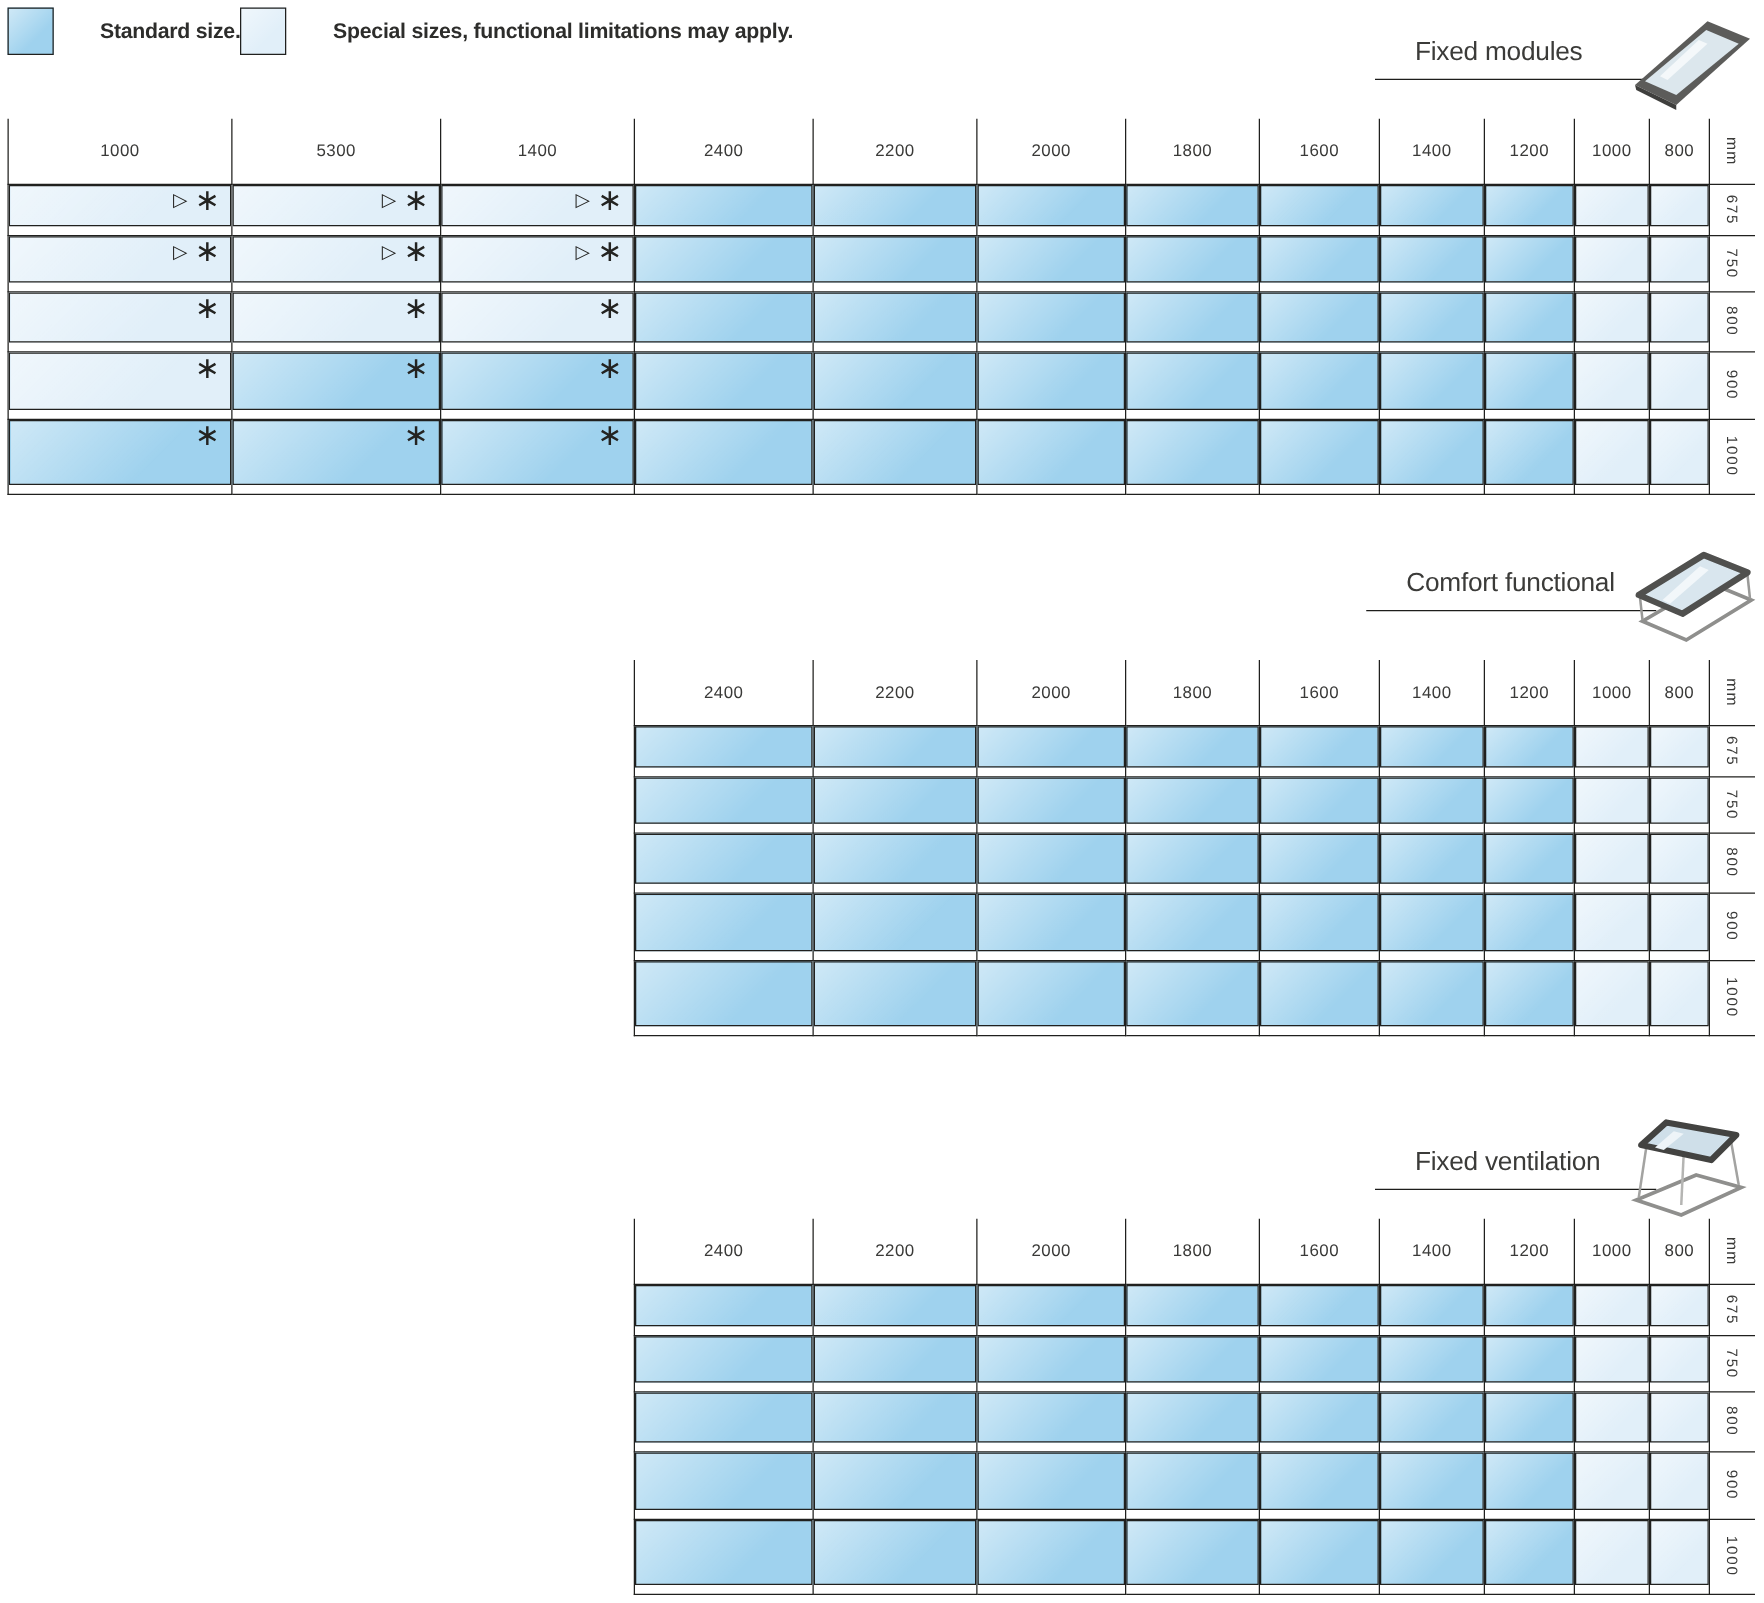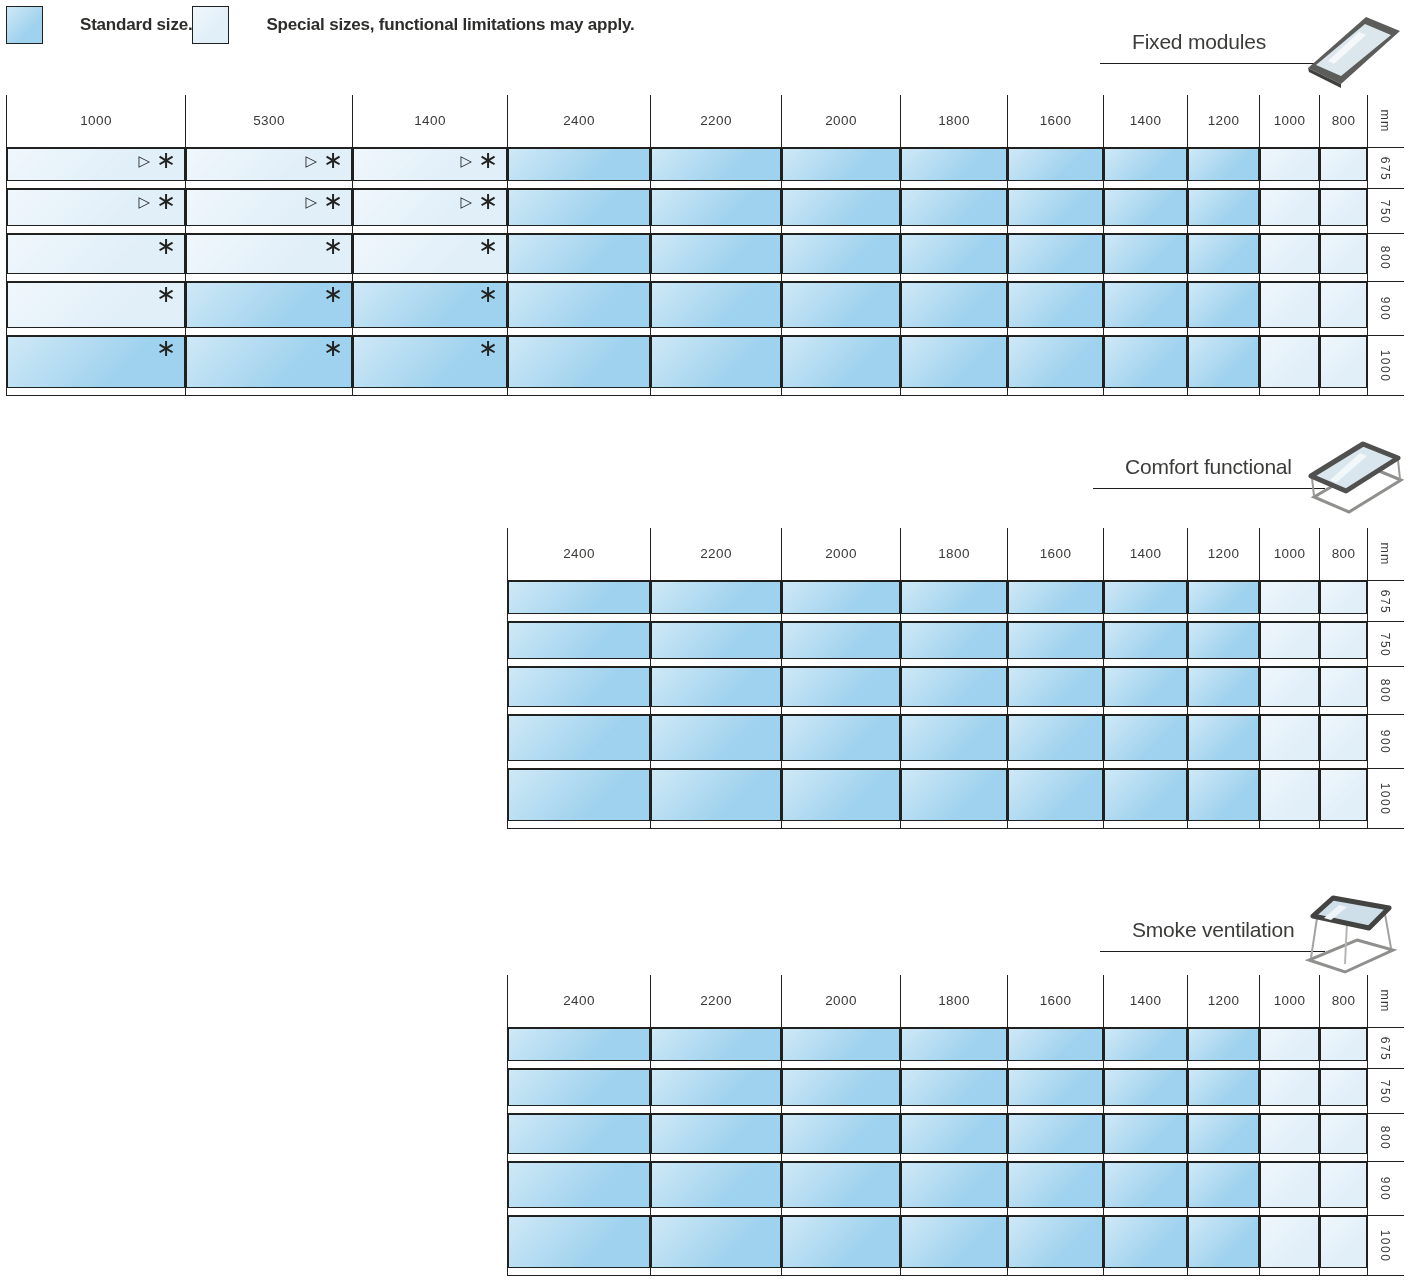--- a/index.html
+++ b/index.html
@@ -517,21 +517,21 @@
             </td>
             <td class="cell">
               <div class="box special" style="height: 52px;"></div>
             </td>
             <td class="label-cell"><span class="vert">1000</span></td>
           </tr>
         </tbody>
       </table>
     </div>
 
-  <div class="module-title" style="left:1100px;top:918px;width:225px;">Smoke ventilation</div>
+  <div class="module-title" style="left:1100px;top:918px;width:225px;">Fixed ventilation</div>
   <svg class="module-icon" style="left:1295px;top:892px;" width="112" height="84" viewBox="0 0 112 84">
     <polygon points="62,48 98,58 50,80 14,68" fill="none" stroke="#8f8f8d" stroke-width="3"></polygon>
     <line x1="22" y1="26" x2="16" y2="66" stroke="#a3a3a1" stroke-width="2"></line>
     <line x1="90" y1="22" x2="96" y2="56" stroke="#a3a3a1" stroke-width="2"></line>
     <line x1="52" y1="30" x2="50" y2="72" stroke="#b5b5b3" stroke-width="2"></line>
     <polygon points="38,6 94,16 74,36 18,24" fill="#cfdfe9" stroke="#434341" stroke-width="5" stroke-linejoin="round"></polygon>
     <polygon points="44,13 52,15 36,28 29,26" fill="#eef4f8"></polygon>
   </svg>
   <div class="tbl-holder" style="left:507px;top:975px;">
       <table class="size-table">

